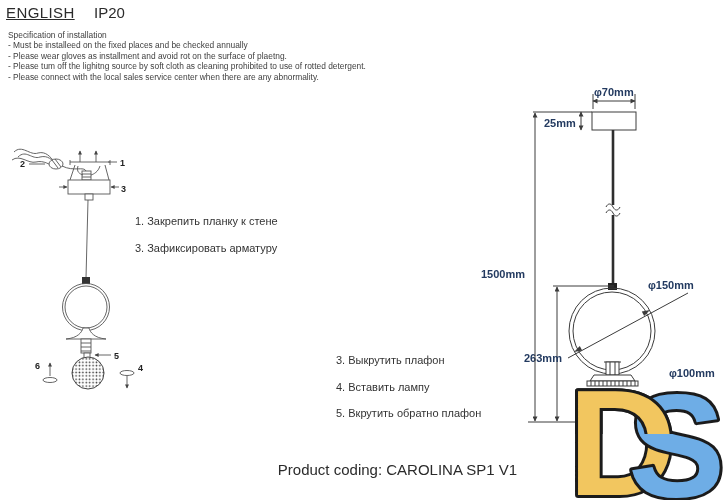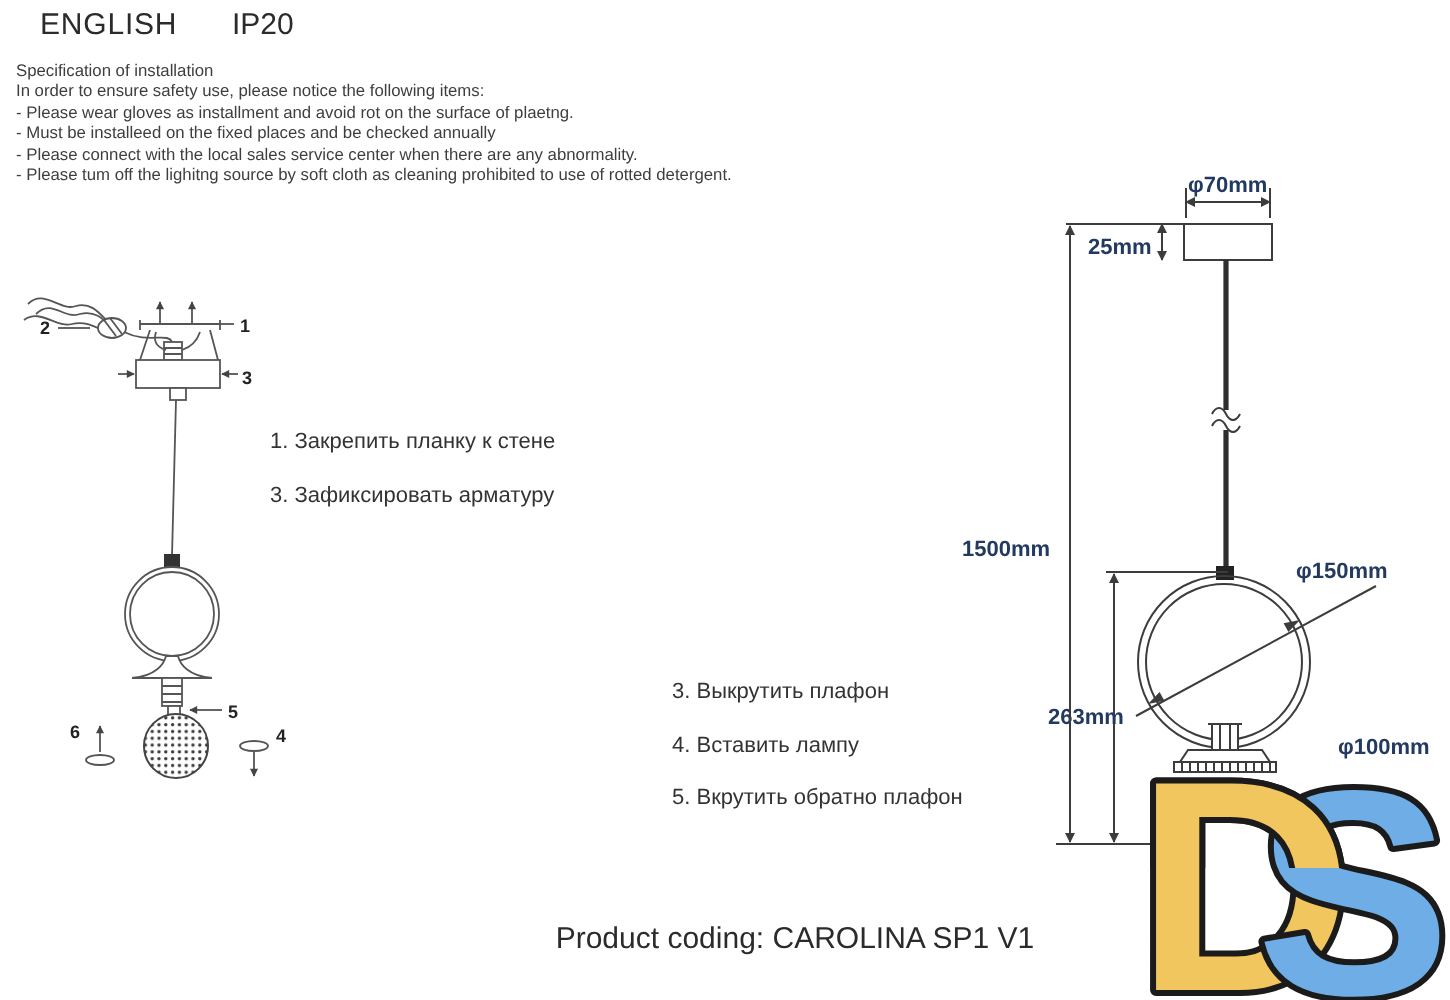--- a/index.html
+++ b/index.html
@@ -1,25 +1,25 @@
 <!DOCTYPE html>
 <html><head>
 <meta charset="utf-8">
 <style>
   html,body{margin:0;padding:0;background:#fff;}
   .page{position:relative;width:725px;height:500px;background:#fff;overflow:hidden;
         font-family:"Liberation Sans",sans-serif;color:#2b2b2b;}
   .abs{position:absolute;}
-  .hdr-lang{left:20px;top:4px;font-size:15px;letter-spacing:.4px;}
-  .hdr-ip{left:116px;top:4px;font-size:15px;}
+  .hdr-lang{left:6px;top:4px;font-size:15px;letter-spacing:.4px;text-decoration:underline;}
+  .hdr-ip{left:94px;top:4px;font-size:15px;}
   .spec{left:8px;top:30px;font-size:8.4px;line-height:10.4px;color:#3e3e3e;white-space:nowrap;}
   .ru-list{font-size:11px;color:#333;white-space:nowrap;}
   .ru-list div{margin-bottom:14.5px;}
   .list1{left:135px;top:215px;}
-  .list2{left:336px;top:340px;}
+  .list2{left:336px;top:354px;}
   .coding{left:0;top:461px;width:100%;text-align:center;font-size:15px;color:#2b2b2b;margin-left:35px;}
   svg{overflow:visible;}
   .ln{stroke:#3c3c3c;stroke-width:1;fill:none;}
   .lnl{stroke:#555;stroke-width:.9;fill:none;}
   .wh{fill:#fff;stroke:#3c3c3c;stroke-width:1;}
   .whl{fill:#fff;stroke:#555;stroke-width:.9;}
   .lbl{font:600 11px "Liberation Sans",sans-serif;fill:#233A60;}
   .pn{font:700 9px "Liberation Sans",sans-serif;fill:#222;}
   .logo-d{font:700 150px "Liberation Sans",sans-serif;fill:#F2C65F;stroke:#1B1B1B;stroke-width:6;paint-order:stroke;stroke-linejoin:round;}
   .logo-s{font:700 146px "Liberation Sans",sans-serif;fill:#6EADE6;stroke:#1B1B1B;stroke-width:6;paint-order:stroke;stroke-linejoin:round;}
@@ -45,25 +45,24 @@
           <rect x="0" y="0" width="158" height="52"></rect>
         </clipPath>
     </defs>
   </svg>
 
   <div class="abs hdr-lang">ENGLISH</div>
   <div class="abs hdr-ip">IP20</div>
 
   <div class="abs spec">
     <div>Specification of installation</div>
-    <div>In order to ensure safety use, please notice the following items:</div>
+    <div>- Must be installeed on the fixed places and be checked annually</div>
     <div>- Please wear gloves as installment and avoid rot on the surface of plaetng.</div>
-    <div>- Must be installeed on the fixed places and be checked annually</div>
+    <div>- Please tum off the lighitng source by soft cloth as cleaning prohibited to use of rotted detergent.</div>
     <div>- Please connect with the local sales service center when there are any abnormality.</div>
-    <div>- Please tum off the lighitng source by soft cloth as cleaning prohibited to use of rotted detergent.</div>
   </div>
 
   <svg class="abs" style="left:0;top:140px;" width="165" height="272" viewBox="0 0 165 272">
     <g>
       <path class="lnl" d="M14,12 C22,4 30,16 38,13 C46,11 50,17 54,21"></path>
       <path class="lnl" d="M18,17 C26,9 32,20 40,17 C48,15 52,20 56,24"></path>
       <path class="lnl" d="M12,20 C20,14 28,24 36,22 C44,20 50,25 55,27"></path>
     </g>
     <g>
       <ellipse class="whl" cx="56" cy="24" rx="7" ry="5"></ellipse>

